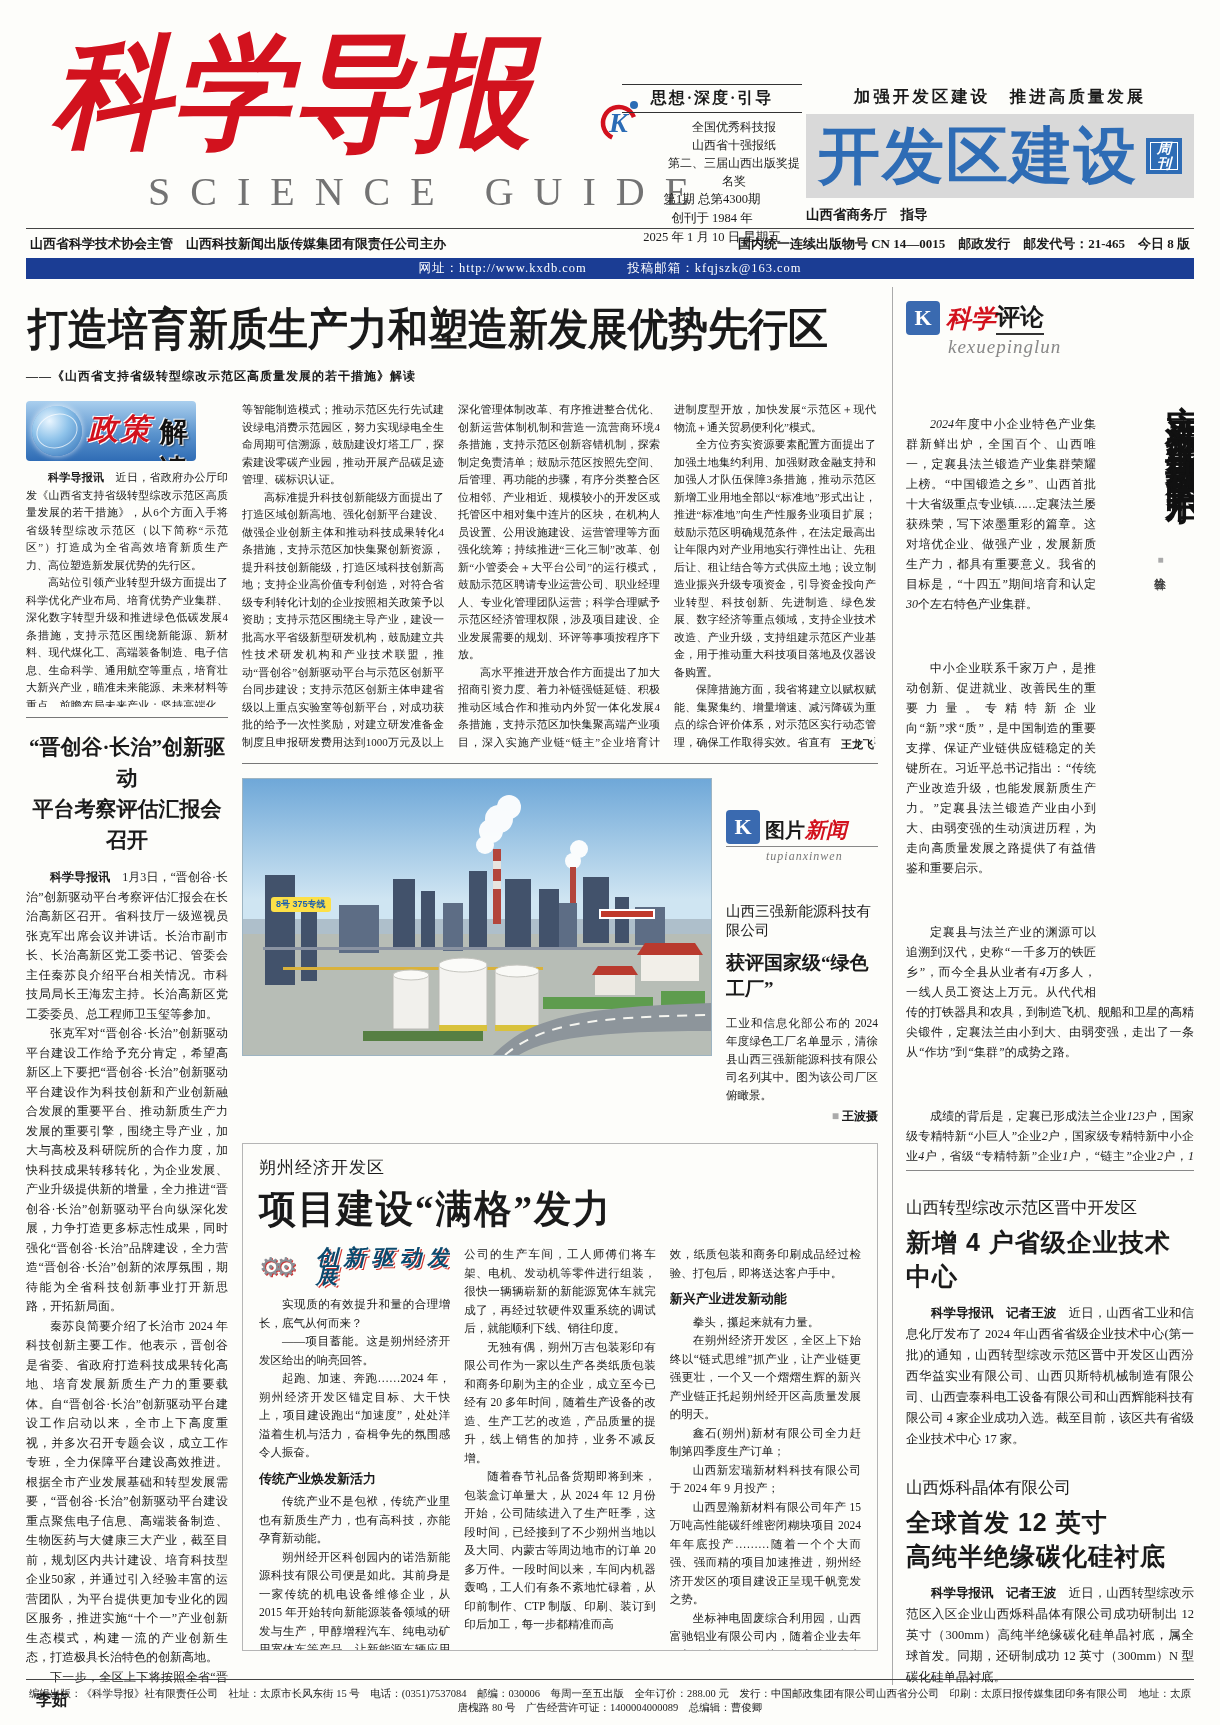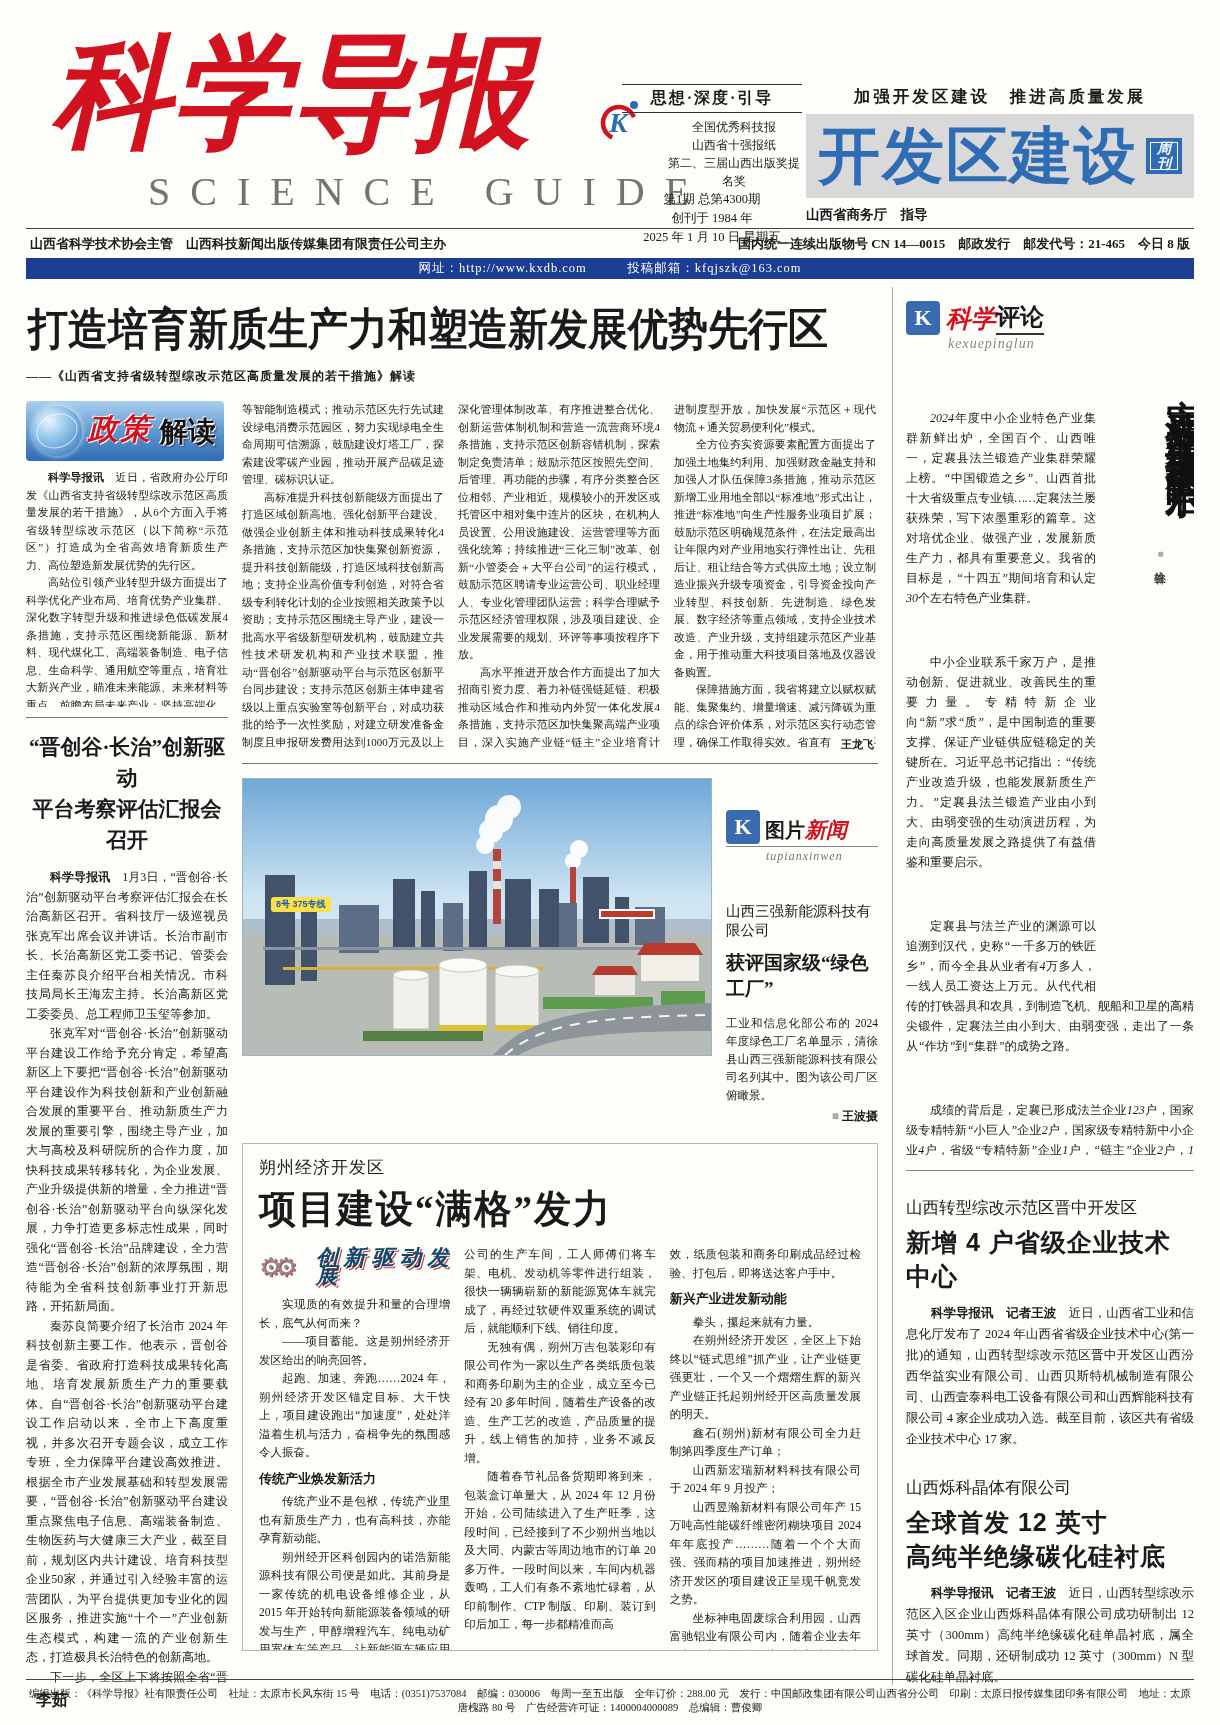--- a/index.html
+++ b/index.html
@@ -52,21 +52,21 @@
 
   .news-text p { text-indent:2em; text-align:justify; }
   .no-indent { text-indent:0 !important; }
 
   .lead-col1-text, .lead-col { font-size:11px; line-height:17.5px; text-align:justify; overflow:hidden; }
   .lead-col1-text { height:238px; }
   .lead-cols { display:flex; gap:14px; }
   .lead-col { width:202px; height:352px; position:relative; }
   .byline { position:absolute; right:2px; bottom:0; background:#fdfdfa; padding-left:10px; font-weight:bold; }
 
-  .policy-badge { width:198px; height:60px; border-radius:4px; margin-bottom:8px; position:relative;
+  .policy-badge { width:170px; height:60px; border-radius:4px; margin-bottom:8px; position:relative;
                   background:linear-gradient(180deg,#aacfee 0%,#5a93cd 55%,#2f6cb5 100%); overflow:hidden; }
   .globe { position:absolute; left:6px; top:5px; width:50px; height:50px; border-radius:50%;
            background:radial-gradient(circle at 35% 30%, #eaf6ff 0%, #8fc3ea 40%, #2b6cb5 100%);
            box-shadow:0 0 6px rgba(255,255,255,.8); }
   .globe:after { content:""; position:absolute; inset:8px 4px; border-radius:50%;
                  border:1px solid rgba(255,255,255,.7); transform:rotate(-20deg); }
   .policy-t1 { position:absolute; left:62px; top:8px; font-size:30px; font-weight:900; color:#d2121e;
                font-style:italic; text-shadow:1px 1px 0 #fff,-1px -1px 0 #fff; letter-spacing:2px; }
   .policy-t2 { position:absolute; left:134px; top:12px; font-size:28px; font-weight:900; color:#111;
                text-shadow:1px 1px 0 #fff,-1px -1px 0 #fff,2px 2px 2px rgba(0,0,0,.4); }
@@ -108,21 +108,21 @@
            text-shadow:1px 1px 0 #c33; font-family:"DejaVu Sans",sans-serif; }
   .cx-text { font-size:22px; font-weight:900; font-style:italic; color:#0c4a6e; letter-spacing:1px;
              text-shadow:1px 1px 0 #fff, 2px 2px 0 #d2312a; font-family:"Liberation Sans",sans-serif;margin-left:16px; }
 
   
   .aside { border-left:1px solid #aaa; padding-left:13px; }
   .comment { border-bottom:1px solid #888; padding:14px 0 12px 0; height:884px; overflow:hidden; }
   .cm-logo { display:flex; align-items:flex-end; }
   .cm-logo .t-red { font-size:25px; font-weight:900; color:#d2121e; font-style:italic; margin-left:6px; }
   .cm-logo .t-black { font-size:24px; font-weight:900; border-bottom:2px solid #333; }
-  .cm-pinyin { font-size:14px; color:#888; font-style:italic; letter-spacing:1px; margin:1px 0 0 42px; }
+  .cm-pinyin { font-size:19px; color:#888; font-style:italic; letter-spacing:1px; margin:1px 0 0 42px; }
   .cm-body { margin-top:12px; font-size:12px; line-height:20px; text-align:justify; height:796px; overflow:hidden;
              font-style:oblique 6deg; }
   .cm-body p { text-indent:2em;margin-top:44px; }
   .v-float { float:right; width:88px; height:614px; margin:4px 0 6px 10px; display:flex; justify-content:flex-end; }
   .v-author { writing-mode:vertical-rl; font-size:12px; font-style:normal; color:#333; margin:180px 4px 0 0; }
   .v-author .sq { font-size:10px; }
   .v-title { writing-mode:vertical-rl; font-size:38px; font-weight:900; letter-spacing:7px; color:#111;
              font-style:normal; font-family:"Liberation Serif",serif; }
 
   .r-art { margin-top:26px; }

